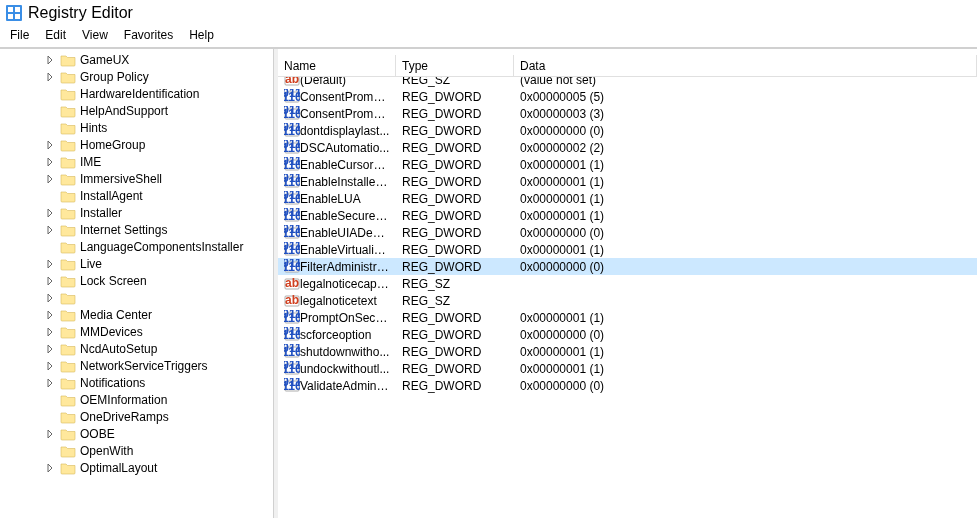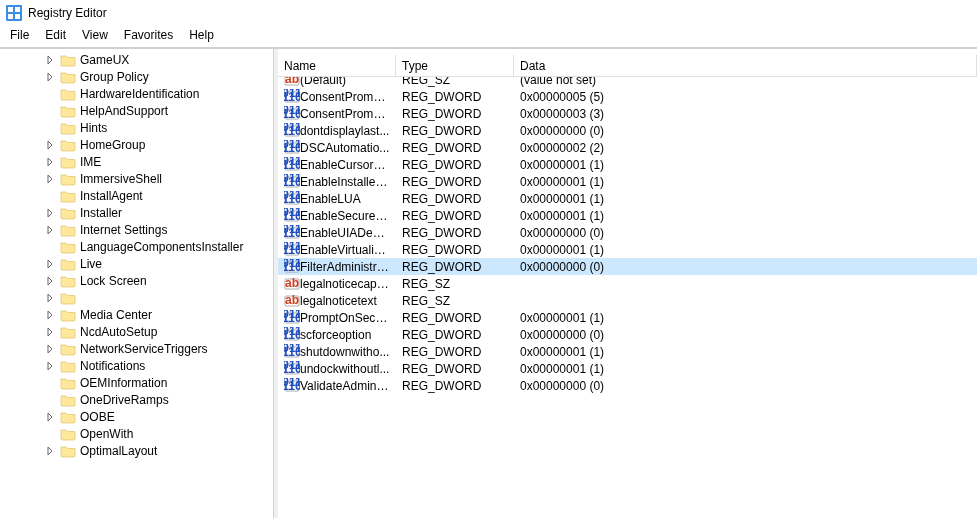--- a/index.html
+++ b/index.html
@@ -1,19 +1,19 @@
 <!DOCTYPE html>
 <html><head>
   <meta charset="utf-8">
   <style>
     * { box-sizing: border-box; margin: 0; padding: 0; font-family: "Segoe UI", Tahoma, sans-serif; font-size: 12px; }
     body { background: #fff; width: 977px; height: 518px; overflow: hidden; display: flex; flex-direction: column; }
     .titlebar { display: flex; align-items: center; height: 26px; padding: 2px 6px; gap: 6px; }
     .titlebar .app-icon { width: 16px; height: 16px; }
-    .titlebar .title-text { font-size: 12px; }
+    .titlebar .title-text { font-size: 16px; }
     .menubar { display: flex; height: 22px; border-bottom: 1px solid #d0d0d0; padding: 0 2px; }
     .menubar .menu-item { padding: 2px 8px; cursor: default; }
     .main { flex: 1; display: flex; border-top: 1px solid #d0d0d0; overflow: hidden; }
     .tree-pane { width: 274px; min-width: 274px; overflow: auto; border-right: 1px solid #d0d0d0; padding: 2px 0; position: relative; }
     .tree-pane::-webkit-scrollbar { width: 16px; }
     .tree-pane::-webkit-scrollbar-track { background: #f0f0f0; }
     .tree-pane::-webkit-scrollbar-thumb { background: #c0c0c0; }
     .tree-row { display: flex; align-items: center; height: 17px; padding-left: 44px; white-space: nowrap; gap: 2px; cursor: default; }
     .tree-row .chev { width: 12px; height: 12px; display: flex; align-items: center; justify-content: center; color: #555; font-size: 9px; }
     .tree-row .folder-icon { width: 16px; height: 14px; margin-left: 2px; }
@@ -273,20 +273,33 @@
         <span class="chev">
           <svg width="8" height="8">
             <path d="M2 0 L6 4 L2 8 Z" fill="none" stroke="#666" stroke-width="1"></path>
           </svg>
         </span>
         <span class="folder-icon">
           <svg width="16" height="14" viewBox="0 0 16 14">
             <use href="#folder-ico"></use>
           </svg>
         </span>
+        <span class="label">MMDevices</span>
+      </div>
+      <div class="tree-row">
+        <span class="chev">
+          <svg width="8" height="8">
+            <path d="M2 0 L6 4 L2 8 Z" fill="none" stroke="#666" stroke-width="1"></path>
+          </svg>
+        </span>
+        <span class="folder-icon">
+          <svg width="16" height="14" viewBox="0 0 16 14">
+            <use href="#folder-ico"></use>
+          </svg>
+        </span>
         <span class="label">NcdAutoSetup</span>
       </div>
       <div class="tree-row">
         <span class="chev">
           <svg width="8" height="8">
             <path d="M2 0 L6 4 L2 8 Z" fill="none" stroke="#666" stroke-width="1"></path>
           </svg>
         </span>
         <span class="folder-icon">
           <svg width="16" height="14" viewBox="0 0 16 14">

